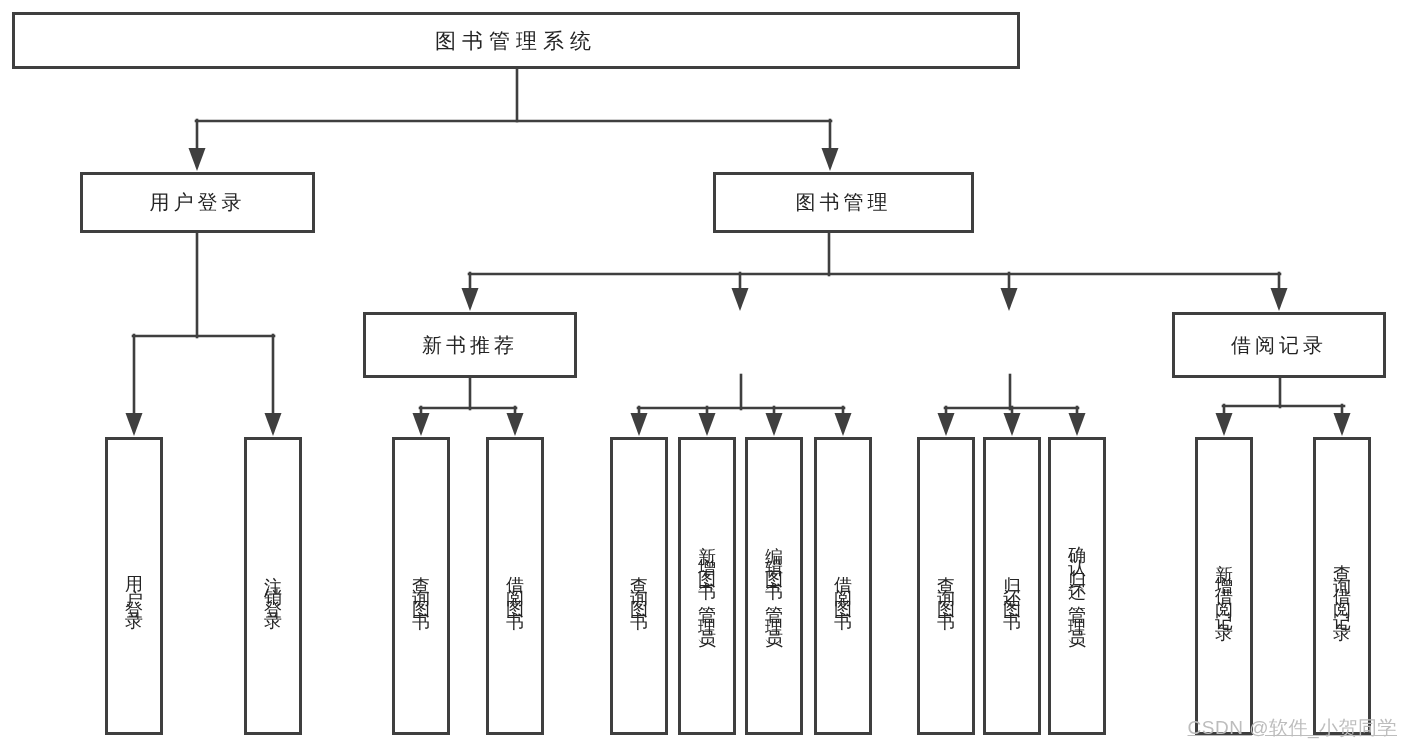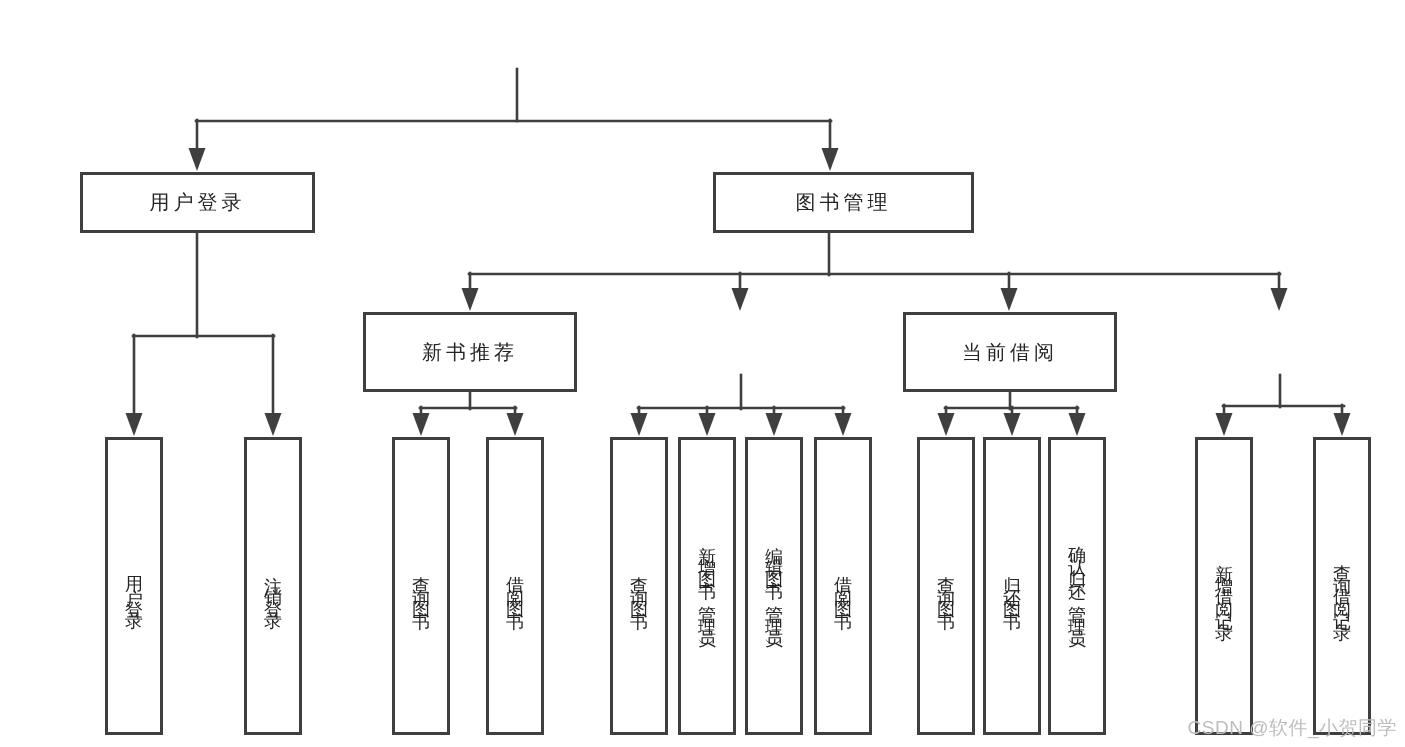--- a/index.html
+++ b/index.html
@@ -23,35 +23,35 @@
     position:absolute;
     box-sizing:border-box;
     background:var(--bg);
     border:3px solid var(--line);
     display:flex;align-items:center;justify-content:center;
     color:var(--text);
     z-index:2;
   }
   .root{left:12px;top:12px;width:1008px;height:57px;font-size:21px;letter-spacing:6px;}
   .l2{top:172px;height:61px;font-size:20px;letter-spacing:4px;}
-  .l3{top:312px;height:80px;width:214px;font-size:20px;letter-spacing:4px;}
+  .l3{top:312px;height:66px;width:214px;font-size:20px;letter-spacing:4px;}
   .leaf{top:437px;height:298px;width:58px;}
   .leaf .v{
     writing-mode:vertical-rl;
     text-orientation:mixed;
     font-size:18px;
     letter-spacing:12px;
     line-height:1;
     white-space:nowrap;
   }
   .watermark{
     position:absolute;right:8px;bottom:6px;
     font-size:19px;letter-spacing:.5px;
     color:var(--watermark);
-    z-index:5;white-space:nowrap;
+    z-index:5;white-space:nowrap;text-decoration:underline;
   }
 </style>
 </head>
 <body>
 
 <div class="stage">
 
   <svg class="edges" width="1405" height="747" viewBox="0 0 1405 747" aria-hidden="true">
 
     <g>
@@ -121,26 +121,27 @@
     <g>
       <line x1="1280" y1="375" x2="1280" y2="407"></line>
       <line x1="1223" y1="406" x2="1344" y2="406"></line>
       <line x1="1224" y1="405" x2="1224" y2="420"></line>
       <polygon points="1215.5,413 1232.5,413 1224,436"></polygon>
       <line x1="1342" y1="405" x2="1342" y2="420"></line>
       <polygon points="1333.5,413 1350.5,413 1342,436"></polygon>
     </g>
   </svg>
 
+  <div class="box root">图书管理系统</div>
 
   <div class="box l2" style="left:80px;width:235px">用户登录</div>
   <div class="box l2" style="left:713px;width:261px">图书管理</div>
 
   <div class="box l3" style="left:363px">新书推荐</div>
-  <div class="box l3" style="left:903px">当前借阅</div>
+  <div class="box l3" style="left:1172px">借阅记录</div>
 
   <div class="box leaf" style="left:105px">
     <span class="v">用户登录</span>
   </div>
   <div class="box leaf" style="left:244px">
     <span class="v">注销登录</span>
   </div>
 
   <div class="box leaf" style="left:392px">
     <span class="v">查询图书</span>

